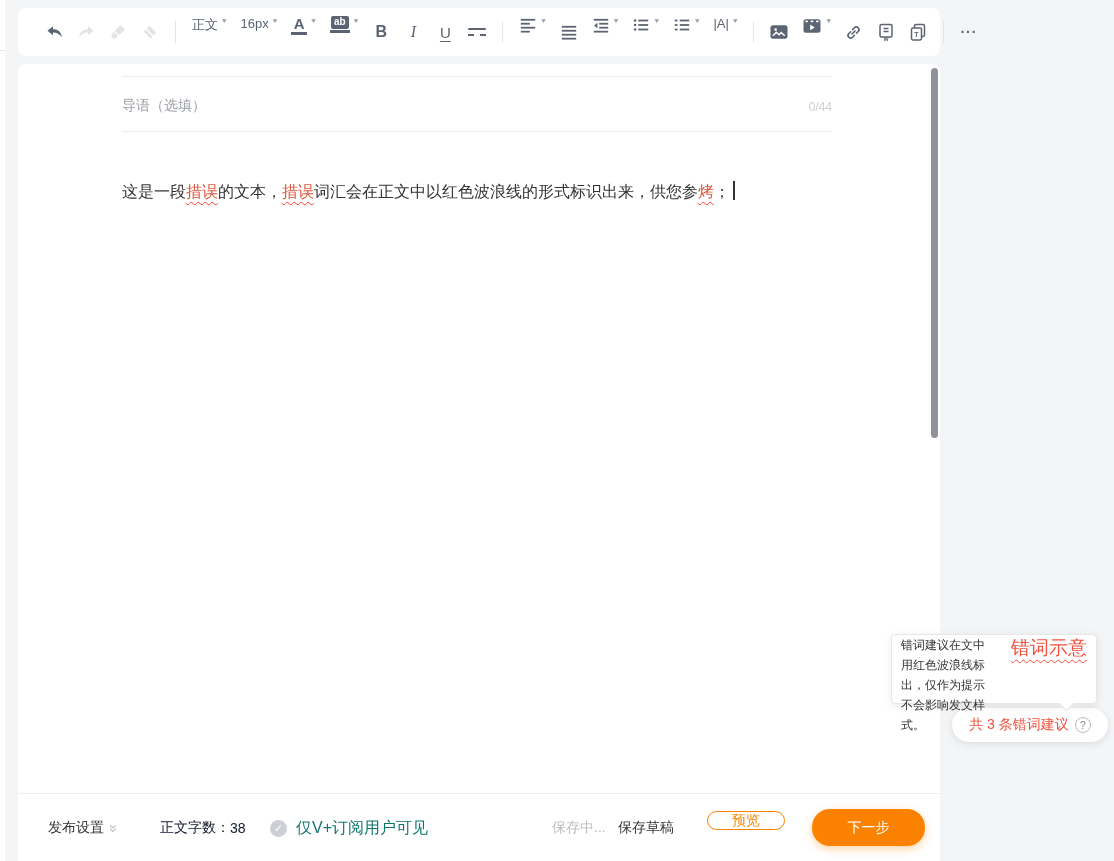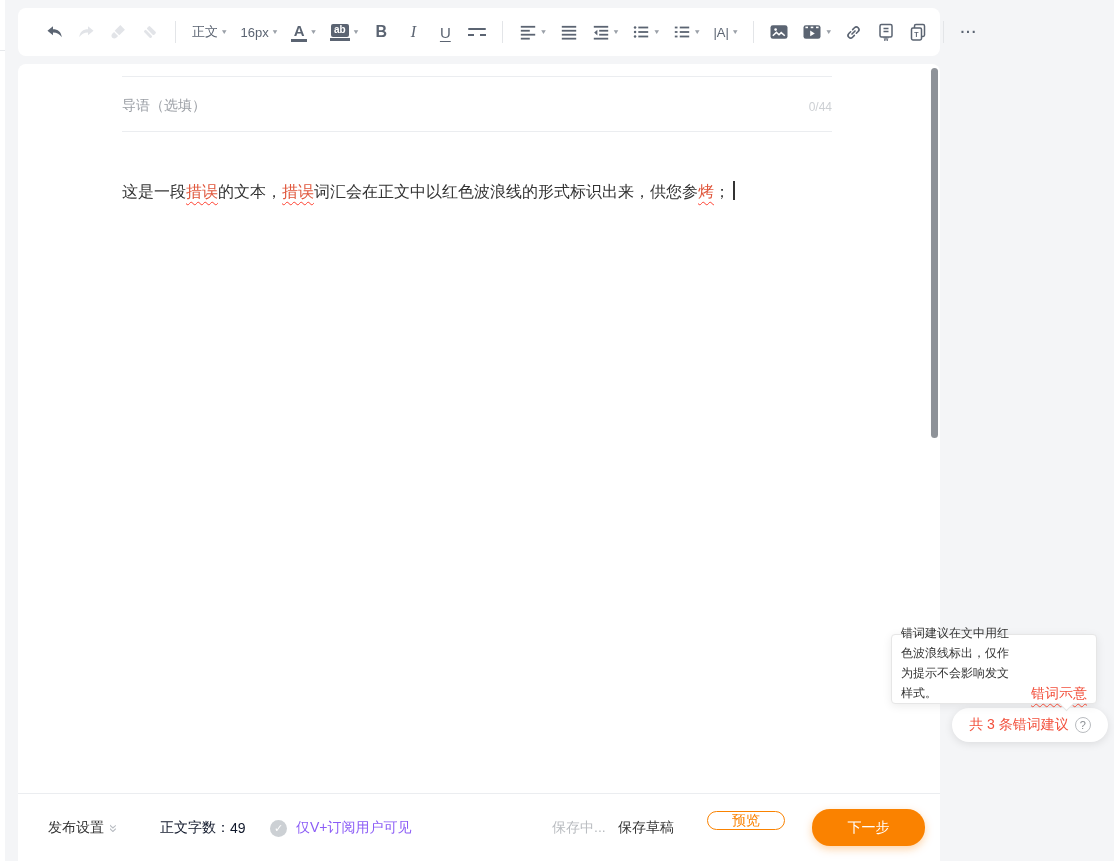--- a/index.html
+++ b/index.html
@@ -25,21 +25,21 @@
   }
   .tb-btn {
     min-width:26px; height:32px; display:flex; align-items:center; justify-content:center;
     color:#5b6472; margin:0 3px; cursor:pointer; position:relative; flex:0 0 auto;
   }
   .tb-btn.disabled { color:#e2e4e8; }
   .tb-btn svg { display:block; }
   .tb-sep { width:1px; height:22px; background:#e3e5e8; margin:0 9px; flex:0 0 auto; }
   .tb-label { font-size:13px; color:#5b6472; letter-spacing:0; }
   .caret { font-size:9px; color:#9aa0a8; margin-left:4px; transform:scaleY(.8); }
-  .tb-text-btn { display:flex; align-items:center; padding:0 4px; }
+  .tb-text-btn { display:flex; align-items:flex-start; padding:0 4px; }
   .glyph-b { font-size:16px; font-weight:bold; color:#5b6472; }
   .glyph-i { font-size:16px; font-style:italic; font-family:"Liberation Serif", serif; color:#5b6472; }
   .glyph-u { font-size:15px; text-decoration:underline; text-underline-offset:3px; color:#5b6472; }
   .fontcolor { display:flex; flex-direction:column; align-items:center; line-height:1; }
   .fontcolor .A { font-size:15px; font-weight:bold; color:#5b6472; }
   .fontcolor .bar { width:16px; height:3px; background:#5b6472; margin-top:1px; }
   .hl { display:flex; flex-direction:column; align-items:center; line-height:1; }
   .hl .ab { background:#5b6472; color:#fff; font-size:10px; font-weight:bold; border-radius:2px; padding:1px 3px 2px; }
   .hl .bar { width:20px; height:3px; background:#5b6472; margin-top:1px; }
   .hr-icon { width:18px; }
@@ -75,30 +75,30 @@
     text-underline-offset:4px;
     text-decoration-skip-ink:none;
   }
   .text-caret { display:inline-block; width:1.5px; height:19px; background:#333; vertical-align:-3px; margin-left:3px; }
 
   
   .tooltip {
     position:absolute; left:891px; top:634px; width:206px; height:70px;
     background:#fff; border:1px solid #e6e6e6; border-radius:4px;
     box-shadow:0 2px 10px rgba(0,0,0,.08);
-    display:flex; align-items:flex-end; padding:0 9px; z-index:5;
+    display:flex; align-items:flex-start; padding:0 9px; z-index:5;
   }
   .tooltip::after {
     content:""; position:absolute; right:24px; bottom:-6px; width:10px; height:10px;
     background:#fff; border-right:1px solid #e6e6e6; border-bottom:1px solid #e6e6e6;
     transform:rotate(45deg);
   }
   .tooltip-text { width:124px; font-size:12px; line-height:20px; color:#333; }
   .tooltip-link {
-    margin-left:18px; font-size:14px; color:#f2503c; white-space:nowrap;
+    margin-left:18px; font-size:19px; color:#f2503c; white-space:nowrap;
     text-decoration:underline wavy #f2503c;
     text-decoration-thickness:1px; text-underline-offset:5px; text-decoration-skip-ink:none;
     cursor:pointer;
   }
   .badge {
     position:absolute; left:952px; top:708px; width:156px; height:34px;
     background:#fff; border-radius:17px; box-shadow:0 2px 8px rgba(0,0,0,.10);
     display:flex; align-items:center; justify-content:center; gap:6px; cursor:pointer; z-index:4;
   }
   .badge-label { font-size:14px; color:#f2503c; }
@@ -114,21 +114,21 @@
   }
   .f-item { position:absolute; top:0; height:68px; display:flex; align-items:center; }
   .publish { left:30px; font-size:14px; color:#333; cursor:pointer; }
   .dbl-chevron { display:inline-block; color:#b6bac0; font-size:15px; transform:rotate(90deg); margin-left:6px; }
   .wordcount { left:142px; font-size:14px; color:#0f172a; }
   .check-wrap { left:252px; }
   .check-circle {
     width:17px; height:17px; border-radius:50%; background:#ccd0d4;
     color:#fff; font-size:11px; line-height:17px; text-align:center;
   }
-  .visibility { left:278px; font-size:14px; color:#8b5cf6; }
+  .visibility { left:278px; font-size:16px; color:#0f766e; }
   .save-status { left:534px; font-size:14px; color:#b9bcc0; }
   .save-draft { left:600px; font-size:14px; color:#333; cursor:pointer; }
   .btn {
     position:absolute; border-radius:18px; font-size:14px;
     display:flex; align-items:center; justify-content:center; cursor:pointer;
   }
   .btn-preview {
     left:689px; top:17px; width:78px; height:19px;
     background:#fff; border:1px solid #fa8200; color:#fa8200;
   }
@@ -335,21 +335,21 @@
       </div>
     </div>
 
     <div class="footer">
       <div class="f-item publish">
         <span>发布设置</span>
         <span class="dbl-chevron">»</span>
       </div>
       <div class="f-item wordcount">
         <span>正文字数：</span>
-        <span>49</span>
+        <span>38</span>
       </div>
       <div class="f-item check-wrap">
         <span class="check-circle">✓</span>
       </div>
       <div class="f-item visibility">仅V+订阅用户可见</div>
       <div class="f-item save-status">保存中...</div>
       <div class="f-item save-draft">保存草稿</div>
       <div class="btn btn-preview">预览</div>
       <div class="btn btn-next">下一步</div>
     </div>

